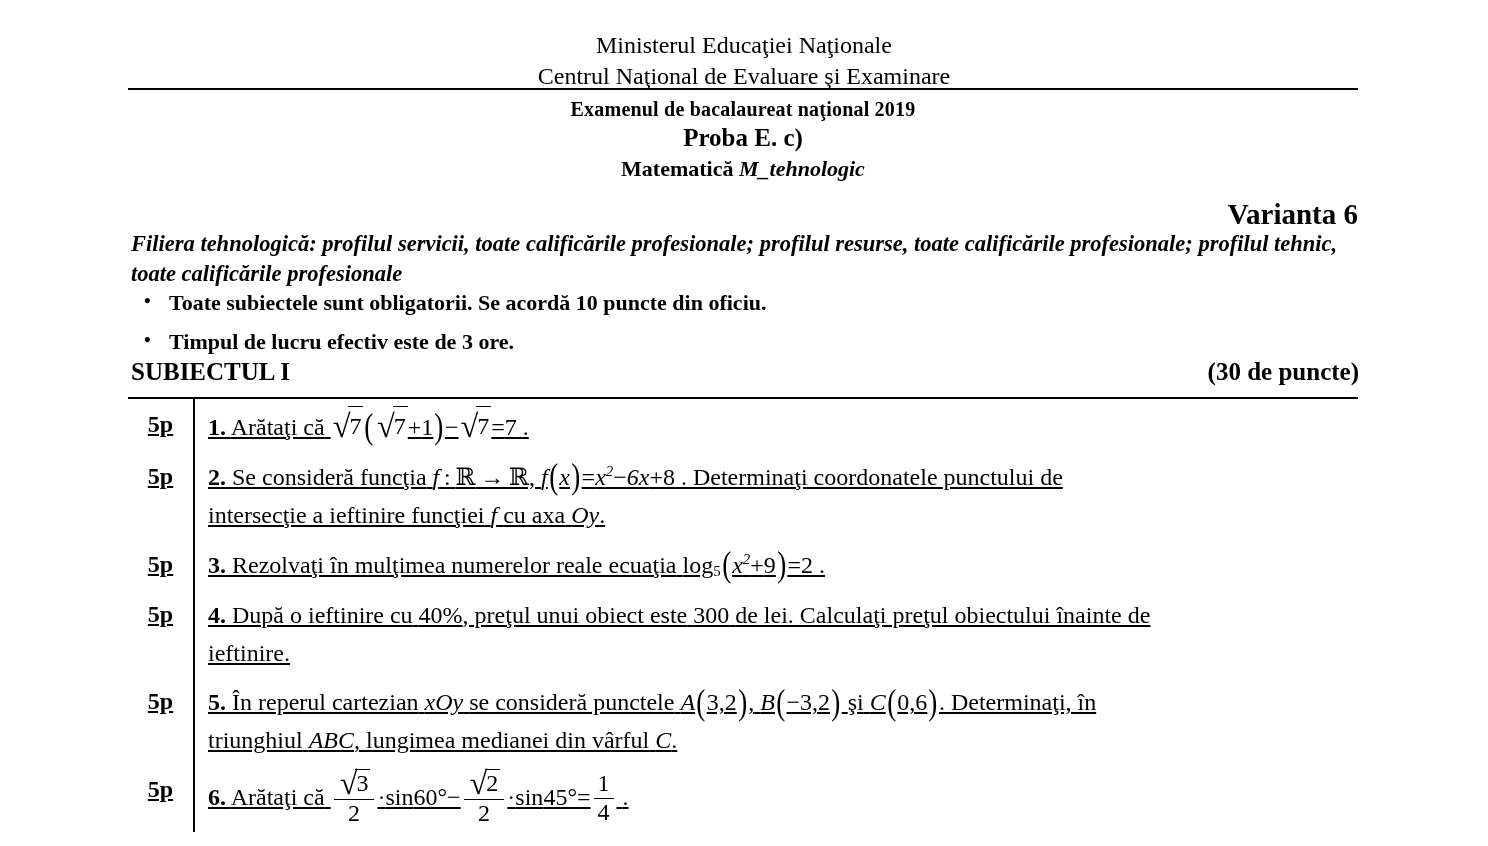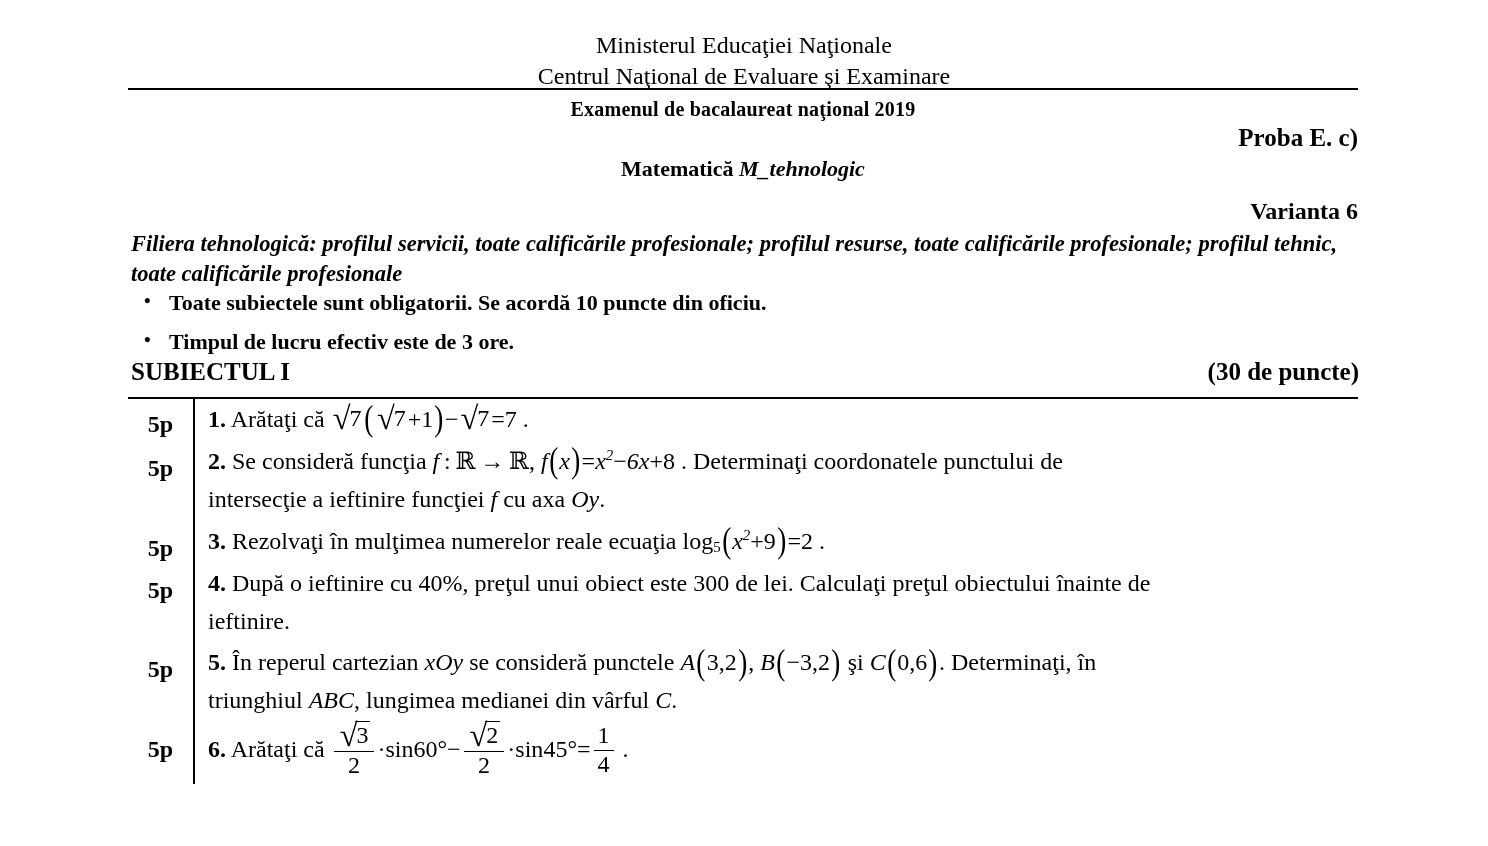--- a/index.html
+++ b/index.html
@@ -56,37 +56,36 @@
   .title-main {
     display: block;
     font-size: 20px;
     font-weight: bold;
     letter-spacing: .2px;
   }
   .title-sub {
     display: block;
     font-size: 25px;
     font-weight: bold;
-    text-align: right;
   }
   .title-third {
     display: block;
     font-size: 22px;
     font-weight: bold;
   }
   .title-third .ital {
     font-style: italic;
     font-weight: bold;
   }
 
   .varianta {
     position: absolute;
     right: 130px;
     top: 198px;
-    font-size: 24px;
+    font-size: 29px;
     font-weight: bold;
   }
 
   .filiera {
     position: absolute;
     left: 131px;
     top: 229px;
     width: 1228px;
     font-size: 22.5px;
     font-weight: bold;
@@ -148,39 +147,41 @@
   
   .problems {
     position: absolute;
     left: 128px;
     top: 399px;
     width: 1230px;
   }
   .prob {
     display: flex;
     align-items: stretch;
+    text-decoration: underline;
   }
   .prob-points {
     flex: 0 0 65px;
     width: 65px;
     text-align: center;
     font-size: 24px;
     font-weight: bold;
     padding-top: 12px;
     box-sizing: border-box;
   }
   .prob-sep {
     flex: 0 0 2px;
     width: 2px;
     background: #000;
     margin-right: 0;
   }
   .prob-body {
     flex: 1 1 auto;
     padding-left: 13px;
+    padding-top: 8px;
     padding-bottom: 4px;
     box-sizing: border-box;
     font-size: 24px;
     line-height: 1.58;
     text-align: justify;
     text-justify: inter-word;
   }
   .prob-body .num { font-weight: bold; }
   .prob-body p { margin: 0; }
 

